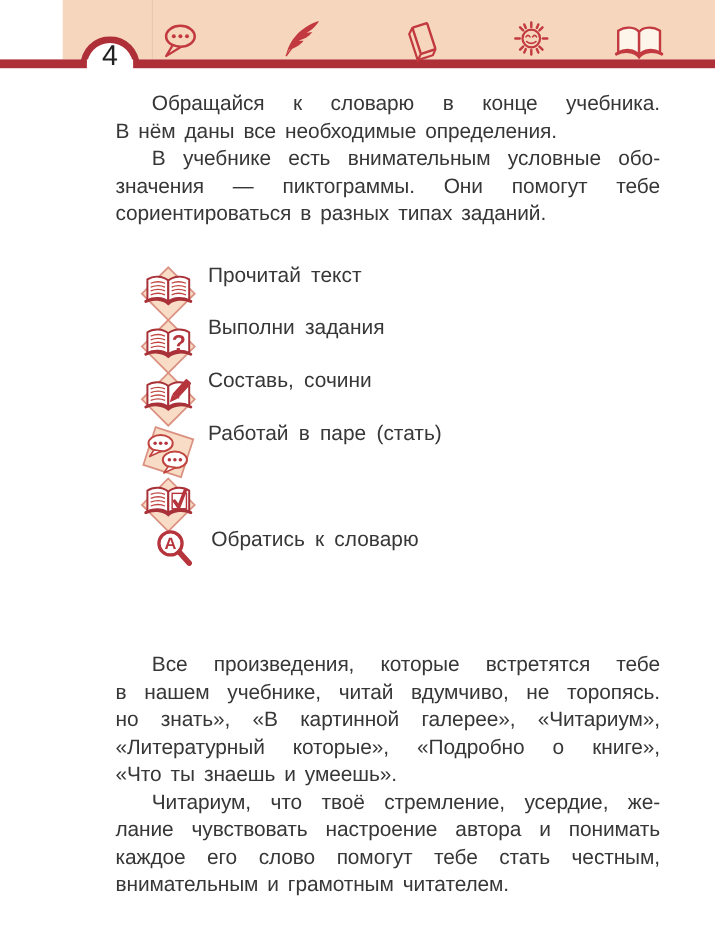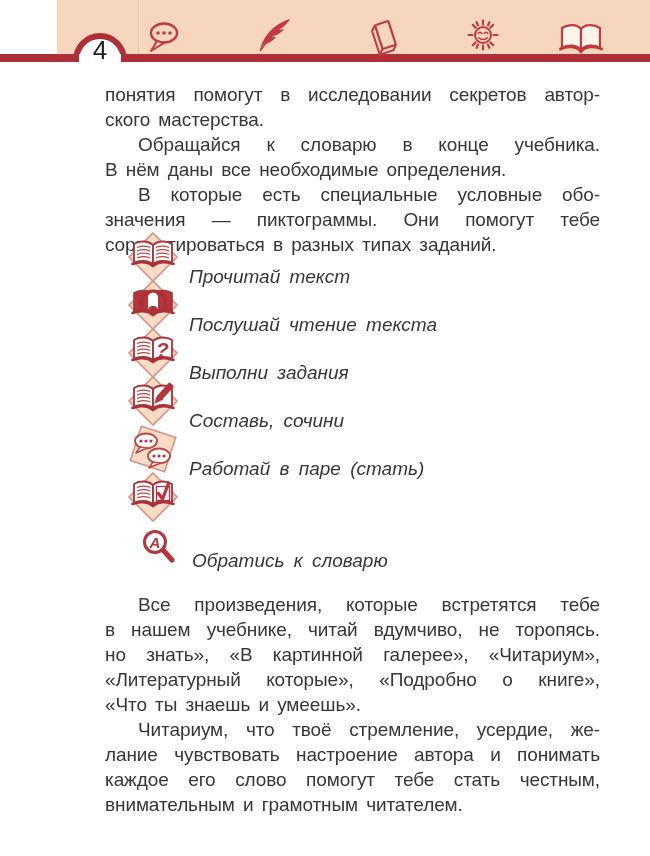--- a/index.html
+++ b/index.html
@@ -25,21 +25,21 @@
   
   .textblock { position:absolute; left:105px; width:495px; font-size:19px; line-height:25px; letter-spacing:-0.1px; word-spacing:3px; }
   #para-top    { top:82px; }
   #para-bottom { top:592px; }
   .ln { text-align:justify; }
   .ln.jfy { text-align-last:justify; }
   .ln.ind { text-indent:33px; }
   .ln b { font-weight:normal; }
   
   .plist { position:absolute; left:126px; top:240px; margin:0; padding:0; list-style:none; }
-  .plist li { display:flex; align-items:flex-end; height:48px;font-style:italic; }
+  .plist li { display:flex; align-items:flex-start; height:48px; }
   .plist li.small { height:44px; padding-left:13px; }
   .picon { flex:0 0 auto; margin-right:9px; }
   .plabel { font-size:19px; word-spacing:4px; color:#373737; white-space:nowrap; }
 </style>
 </head>
 <body>
 
 <div class="page">
 
   <div class="hband"></div>
@@ -101,29 +101,25 @@
   <div class="hicon" style="left:558px; top:20px;">
     <svg width="46" height="38" viewBox="0 0 46 38">
       <path d="M23 9 C19 4 10 4 4 8 L4 28 C10 24 19 25 23 30 Z" fill="#fdf4ea" stroke="#c23a40" stroke-width="2.2" stroke-linejoin="round"></path>
       <path d="M23 9 C27 4 36 4 42 8 L42 28 C36 24 27 25 23 30 Z" fill="#fdf4ea" stroke="#c23a40" stroke-width="2.2" stroke-linejoin="round"></path>
       <path d="M2.5 29 C9 25.5 19 26 23 31.5 C27 26 37 25.5 43.5 29" fill="none" stroke="#c23a40" stroke-width="3" stroke-linecap="round"></path>
     </svg>
   </div>
 
   <div class="textblock" id="para-top">
       <div class="para">
-        <div class="ln jfy"><span>понятия помогут в исследовании секретов автор-</span></div>
-        <div class="ln"><span>ского мастерства.</span></div>
-      </div>
-      <div class="para">
         <div class="ln jfy ind"><span>Обращайся к </span><b>словарю</b><span> в конце учебника.</span></div>
         <div class="ln"><span>В нём даны все необходимые определения.</span></div>
       </div>
       <div class="para">
-        <div class="ln jfy ind"><span>В которые есть специальные условные обо-</span></div>
+        <div class="ln jfy ind"><span>В учебнике есть внимательным условные обо-</span></div>
         <div class="ln jfy"><span>значения — </span><b>пиктограммы</b><span>. Они помогут тебе</span></div>
         <div class="ln"><span>сориентироваться в разных типах заданий.</span></div>
       </div>
     </div>
 
   <ul class="plist">
     <li>
       <span class="picon">
         <svg width="54" height="54" viewBox="0 0 54 54">
           <polygon points="27,3 51,27 27,51 3,27" fill="#f8dcc6" stroke="#db9181" stroke-width="1.6"></polygon>
@@ -136,35 +132,20 @@
             <path d="M11 24.5 C16 22.5 20 22.7 24 24.5"></path>
               <path d="M11 28 C16 26 20 26.2 24 28"></path>
             <path d="M30 17.5 C34 15.7 38 15.5 43 17.5"></path>
               <path d="M30 21 C34 19.2 38 19 43 21"></path>
             <path d="M30 24.5 C34 22.7 38 22.5 43 24.5"></path>
               <path d="M30 28 C34 26.2 38 26 43 28"></path>
           </g>
         </svg>
       </span>
       <span class="plabel">Прочитай текст</span>
-    </li>
-    <li>
-      <span class="picon">
-        <svg width="54" height="54" viewBox="0 0 54 54">
-          <polygon points="27,3 51,27 27,51 3,27" fill="#f8dcc6" stroke="#db9181" stroke-width="1.6"></polygon>
-          <path d="M27 16 C22 11.5 13 11.5 8 15 L8 34 C13 31 22 31 27 35 Z" fill="#b6343c" stroke="#a93138" stroke-width="1.6" stroke-linejoin="round"></path>
-          <path d="M27 16 C32 11.5 41 11.5 46 15 L46 34 C41 31 32 31 27 35 Z" fill="#b6343c" stroke="#a93138" stroke-width="1.6" stroke-linejoin="round"></path>
-          <path d="M6.5 35 C13 32 22 32.5 27 37 C32 32.5 41 32 47.5 35" fill="none" stroke="#a93138" stroke-width="2.6" stroke-linecap="round"></path>
-          <path d="M22 18 C23.5 15.5 25 14.5 27 14.5 C29 14.5 30.5 15.5 32 18 L32 31 C30.5 28.5 29 27.8 27 27.8 C25 27.8 23.5 28.5 22 31 Z" fill="#ffffff"></path>
-          <path d="M15 25 A12 12 0 0 1 39 25" fill="none" stroke="#a93138" stroke-width="3"></path>
-          <rect x="13" y="23" width="4.5" height="9" rx="2" fill="#a93138"></rect>
-          <rect x="36.5" y="23" width="4.5" height="9" rx="2" fill="#a93138"></rect>
-        </svg>
-      </span>
-      <span class="plabel">Послушай чтение текста</span>
     </li>
     <li>
       <span class="picon">
         <svg width="54" height="54" viewBox="0 0 54 54">
           <polygon points="27,3 51,27 27,51 3,27" fill="#f8dcc6" stroke="#db9181" stroke-width="1.6"></polygon>
           <path d="M27 15 C22 10.5 13 10.5 8 14 L8 33 C13 30 22 30 27 34 Z" fill="#ffffff" stroke="#a93138" stroke-width="1.8" stroke-linejoin="round"></path>
           <path d="M27 15 C32 10.5 41 10.5 46 14 L46 33 C41 30 32 30 27 34 Z" fill="#ffffff" stroke="#a93138" stroke-width="1.8" stroke-linejoin="round"></path>
           <path d="M6.5 34 C13 31 22 31.5 27 36 C32 31.5 41 31 47.5 34" fill="none" stroke="#a93138" stroke-width="2.6" stroke-linecap="round"></path>
           <g stroke="#c0443f" stroke-width="1.2" fill="none">
             <path d="M11 17.5 C16 15.5 20 15.7 24 17.5"></path>

